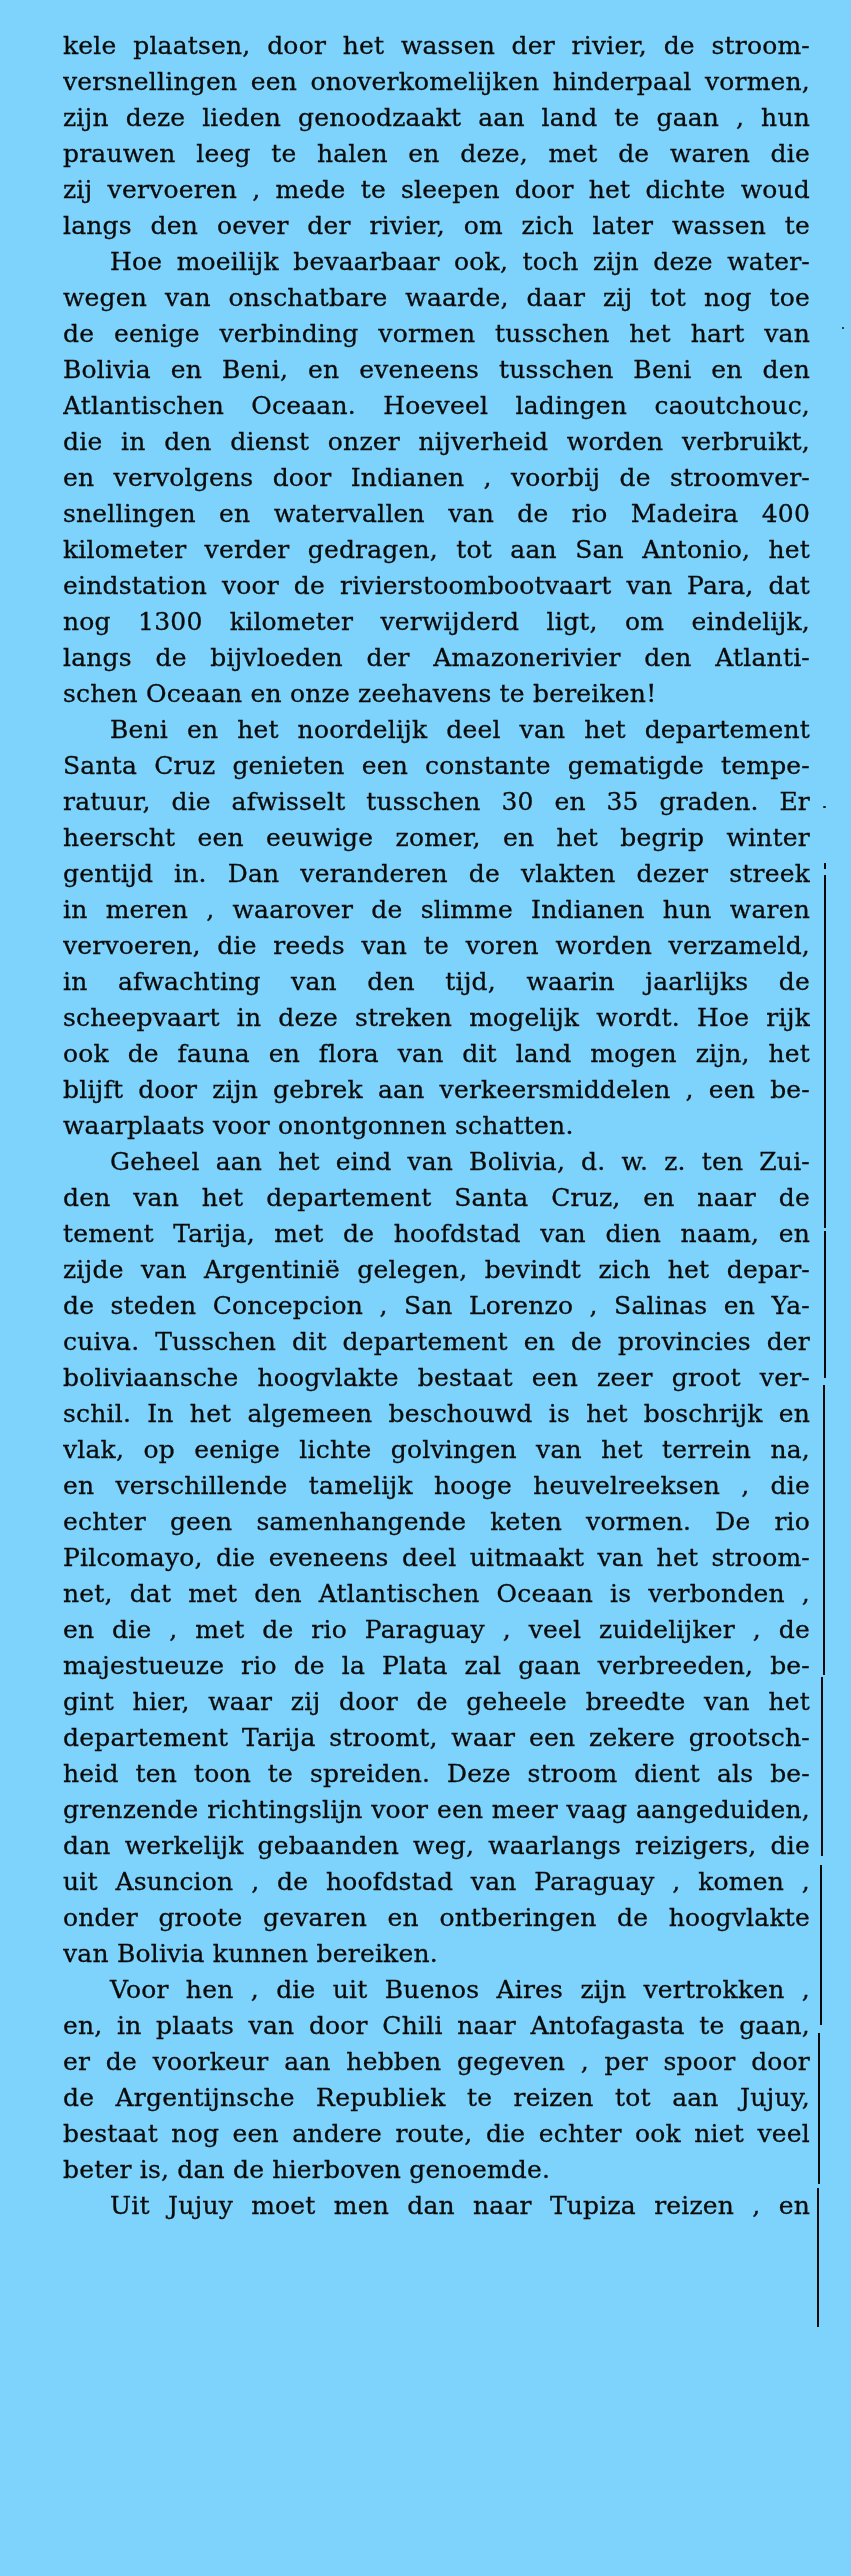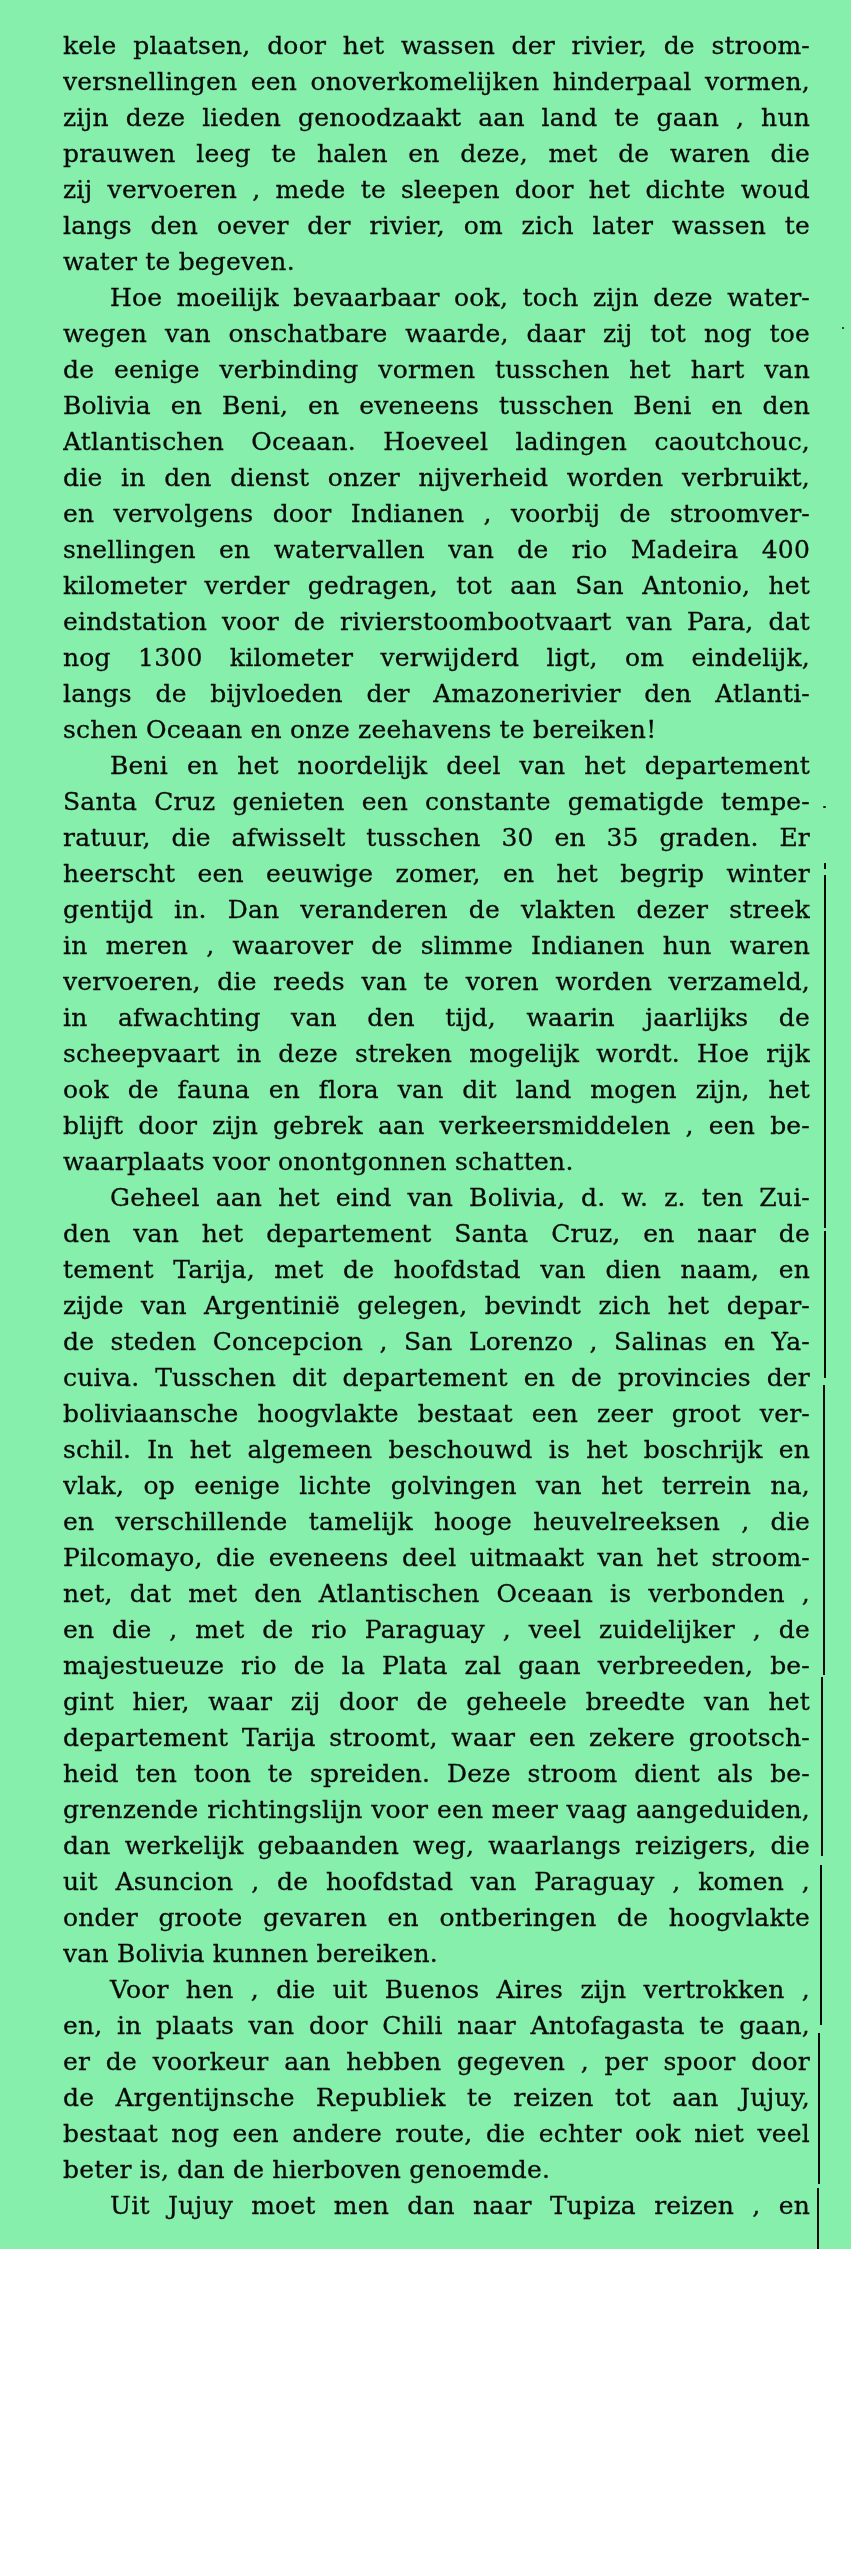--- a/index.html
+++ b/index.html
@@ -3,22 +3,22 @@
 <meta charset="utf-8">
 <style>
   html, body {
     margin: 0;
     padding: 0;
     background: #ffffff;
   }
   .page {
     position: relative;
     width: 851px;
-    height: 2249px;
-    background: #86efac;
+    height: 2576px;
+    background: #7dd3fc;
     color: #0b0b0b;
     font-family: "DejaVu Serif", "Liberation Serif", serif;
     overflow: hidden;
     text-decoration: underline;
   }
   .text-block {
     position: absolute;
     left: 63px;
     top: 27.5px;
     width: 747px;
@@ -59,21 +59,20 @@
 
 <div class="page">
 
   <div class="text-block" id="text-block">
       <div class="line">kele plaatsen, door het wassen der rivier, de stroom-</div>
       <div class="line">versnellingen een onoverkomelijken hinderpaal vormen,</div>
       <div class="line">zijn deze lieden genoodzaakt aan land te gaan , hun</div>
       <div class="line">prauwen leeg te halen en deze, met de waren die</div>
       <div class="line">zij vervoeren , mede te sleepen door het dichte woud</div>
       <div class="line">langs den oever der rivier, om zich later wassen te</div>
-      <div class="line end">water te begeven.</div>
       <div class="line indent">Hoe moeilijk bevaarbaar ook, toch zijn deze water-</div>
       <div class="line">wegen van onschatbare waarde, daar zij tot nog toe</div>
       <div class="line">de eenige verbinding vormen tusschen het hart van</div>
       <div class="line">Bolivia en Beni, en eveneens tusschen Beni en den</div>
       <div class="line">Atlantischen Oceaan.  Hoeveel ladingen caoutchouc,</div>
       <div class="line">die in den dienst onzer nijverheid worden verbruikt,</div>
       <div class="line">en vervolgens door Indianen , voorbij de stroomver-</div>
       <div class="line">snellingen en watervallen van de rio Madeira 400</div>
       <div class="line">kilometer verder gedragen, tot aan San Antonio, het</div>
       <div class="line">eindstation voor de rivierstoombootvaart van Para, dat</div>
@@ -95,20 +94,21 @@
       <div class="line indent">Geheel aan het eind van Bolivia, d. w. z. ten Zui-</div>
       <div class="line">den van het departement Santa Cruz, en naar de</div>
       <div class="line">tement Tarija, met de hoofdstad van dien naam, en</div>
       <div class="line">zijde van Argentinië gelegen, bevindt zich het depar-</div>
       <div class="line">de steden Concepcion , San Lorenzo , Salinas en Ya-</div>
       <div class="line">cuiva. Tusschen dit departement en de provincies der</div>
       <div class="line">boliviaansche hoogvlakte bestaat een zeer groot ver-</div>
       <div class="line">schil. In het algemeen beschouwd is het boschrijk en</div>
       <div class="line">vlak, op eenige lichte golvingen van het terrein na,</div>
       <div class="line">en verschillende tamelijk hooge heuvelreeksen , die</div>
+      <div class="line">echter geen samenhangende keten vormen.  De rio</div>
       <div class="line">Pilcomayo, die eveneens deel uitmaakt van het stroom-</div>
       <div class="line">net, dat met den Atlantischen Oceaan is verbonden ,</div>
       <div class="line">en die , met de rio Paraguay , veel zuidelijker , de</div>
       <div class="line">majestueuze rio de la Plata zal gaan verbreeden, be-</div>
       <div class="line">gint hier, waar zij door de geheele breedte van het</div>
       <div class="line">departement Tarija stroomt, waar een zekere grootsch-</div>
       <div class="line">heid ten toon te spreiden. Deze stroom dient als be-</div>
       <div class="line">grenzende richtingslijn voor een meer vaag aangeduiden,</div>
       <div class="line">dan werkelijk gebaanden weg, waarlangs reizigers, die</div>
       <div class="line">uit Asuncion , de hoofdstad van Paraguay , komen ,</div>

